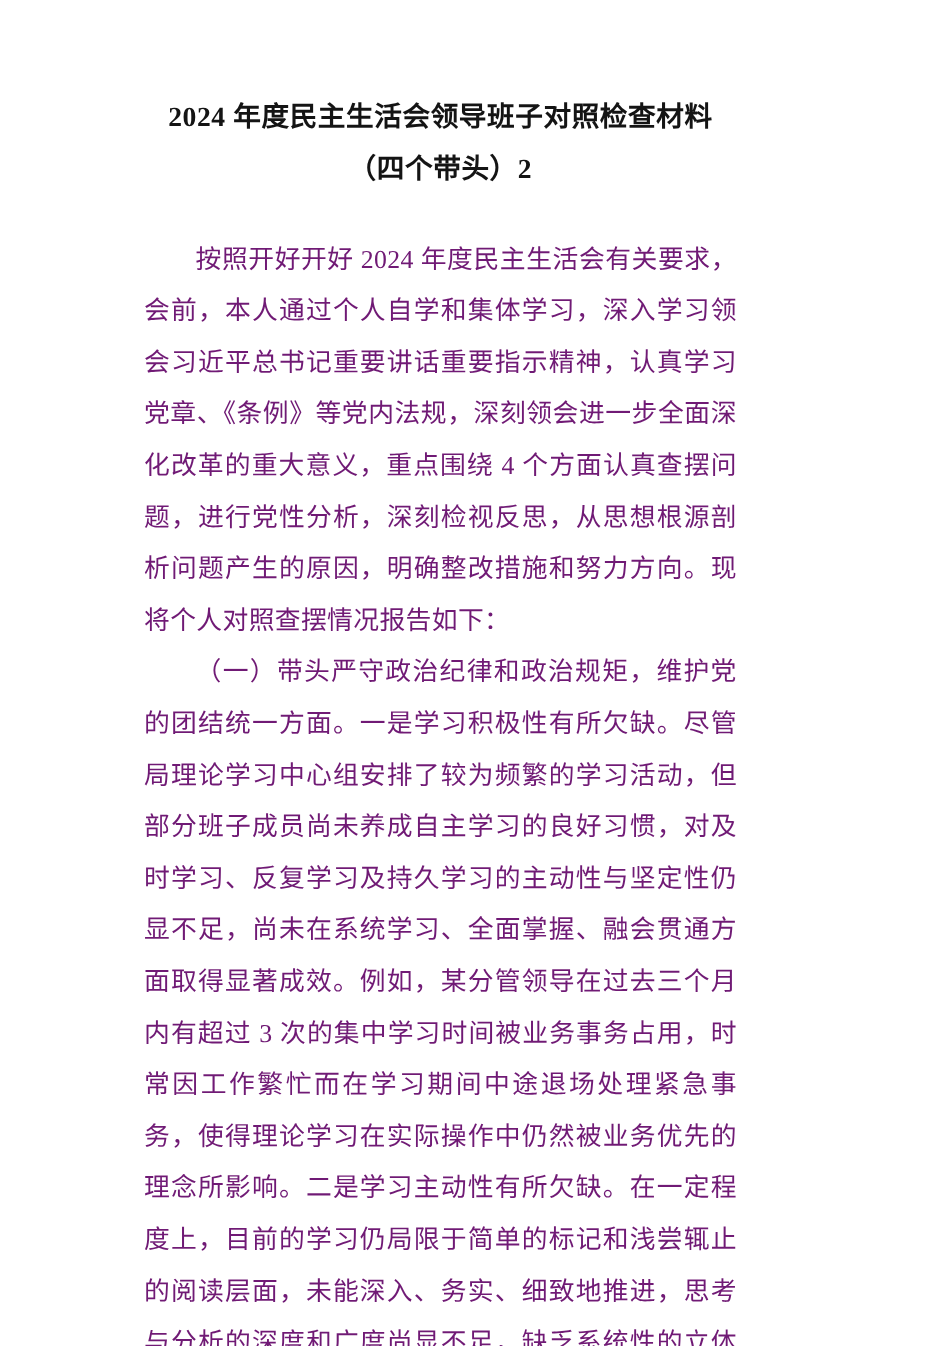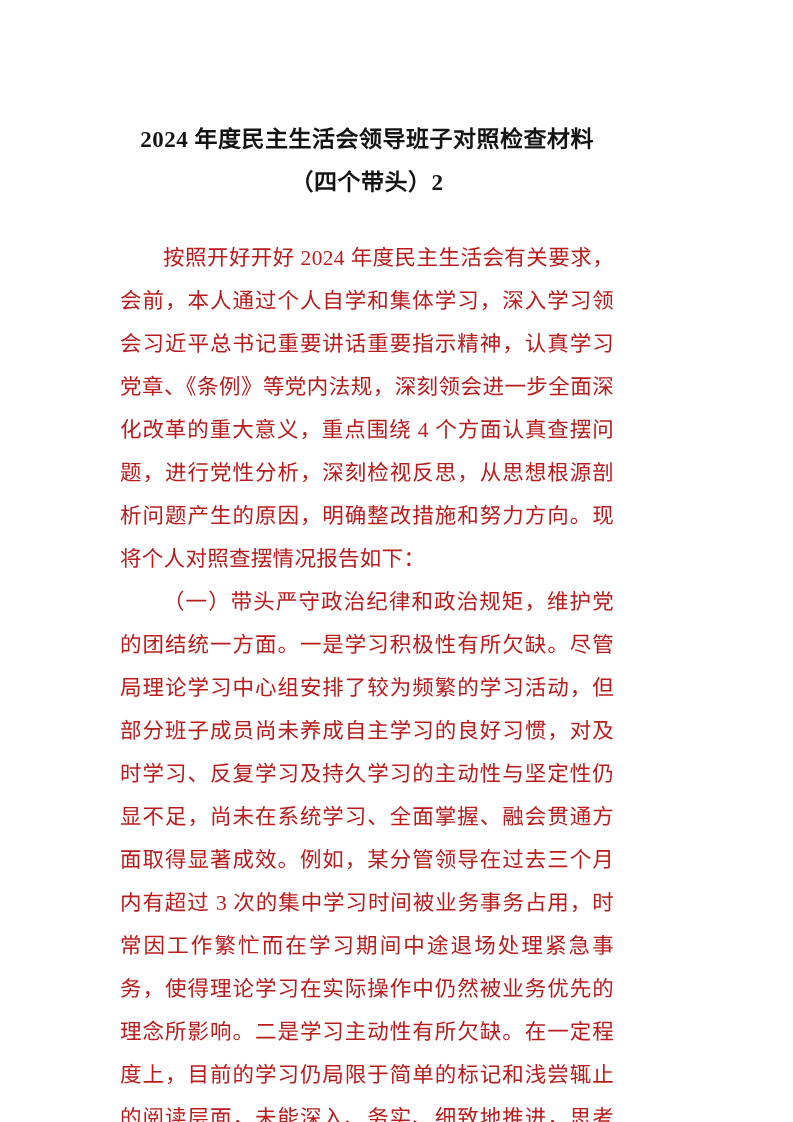--- a/index.html
+++ b/index.html
@@ -6,21 +6,21 @@
     margin: 0;
     padding: 0;
     background: #ffffff;
   }
   .page {
     position: relative;
     width: 735px;
     height: 1122px;
     background: #ffffff;
     box-sizing: border-box;
-    padding: 118px 121px 0 120px;
+    padding: 76px 121px 0 120px;
     overflow: hidden;
     font-family: "Liberation Serif", "DejaVu Serif", serif;
     color: #1c1c1c;
   }
   .doc-title {
     margin: 0 0 33px 0;
     font-size: 23px;
     font-weight: bold;
     line-height: 43px;
     text-align: center;
@@ -29,21 +29,21 @@
   }
   .doc-body p {
     margin: 0;
     font-size: 21.5px;
     line-height: 43px;
     text-align: justify;
     text-align-last: left;
     text-indent: 2em;
     letter-spacing: 0.3px;
     word-break: break-all;
-    color: #b91c1c;
+    color: #701a75;
   }
 </style>
 </head>
 <body>
 
 <div class="page">
   <h1 class="doc-title">2024 年度民主生活会领导班子对照检查材料（四个带头）2</h1>
 
   <div class="doc-body">
     <p>按照开好开好 2024 年度民主生活会有关要求，会前，本人通过个人自学和集体学习，深入学习领会习近平总书记重要讲话重要指示精神，认真学习党章、《条例》等党内法规，深刻领会进一步全面深化改革的重大意义，重点围绕 4 个方面认真查摆问题，进行党性分析，深刻检视反思，从思想根源剖析问题产生的原因，明确整改措施和努力方向。现将个人对照查摆情况报告如下：</p>

